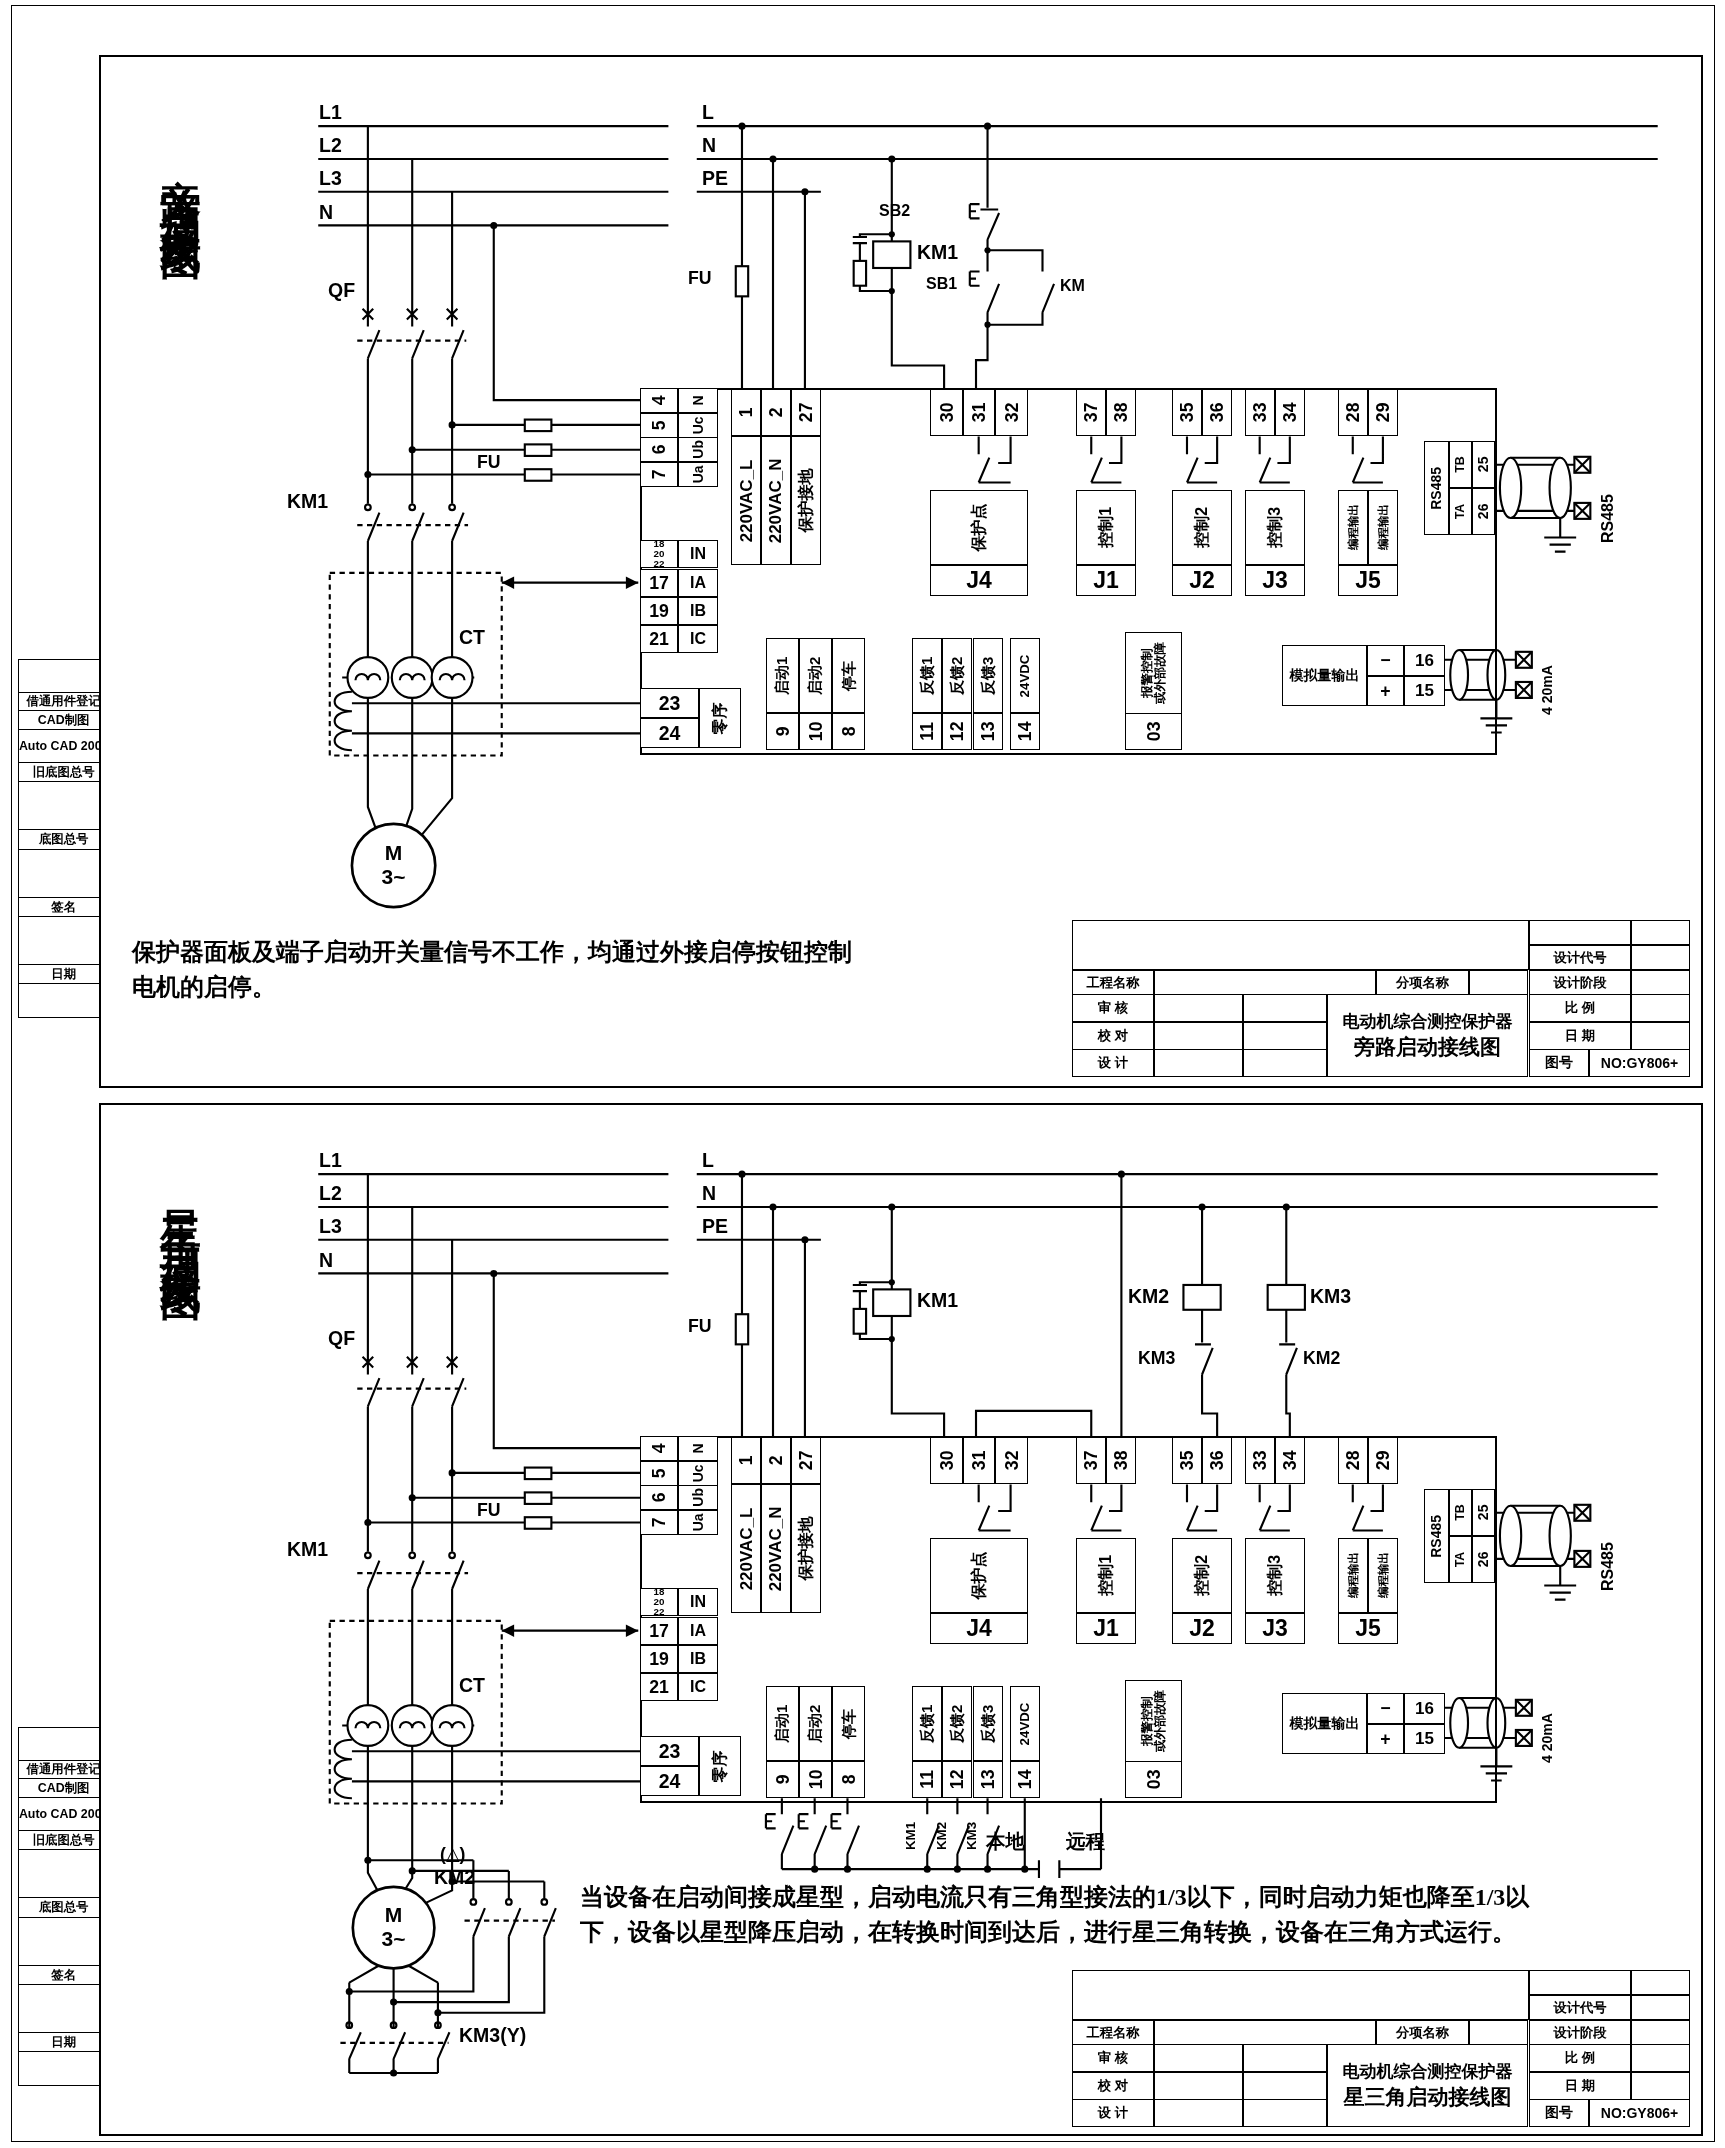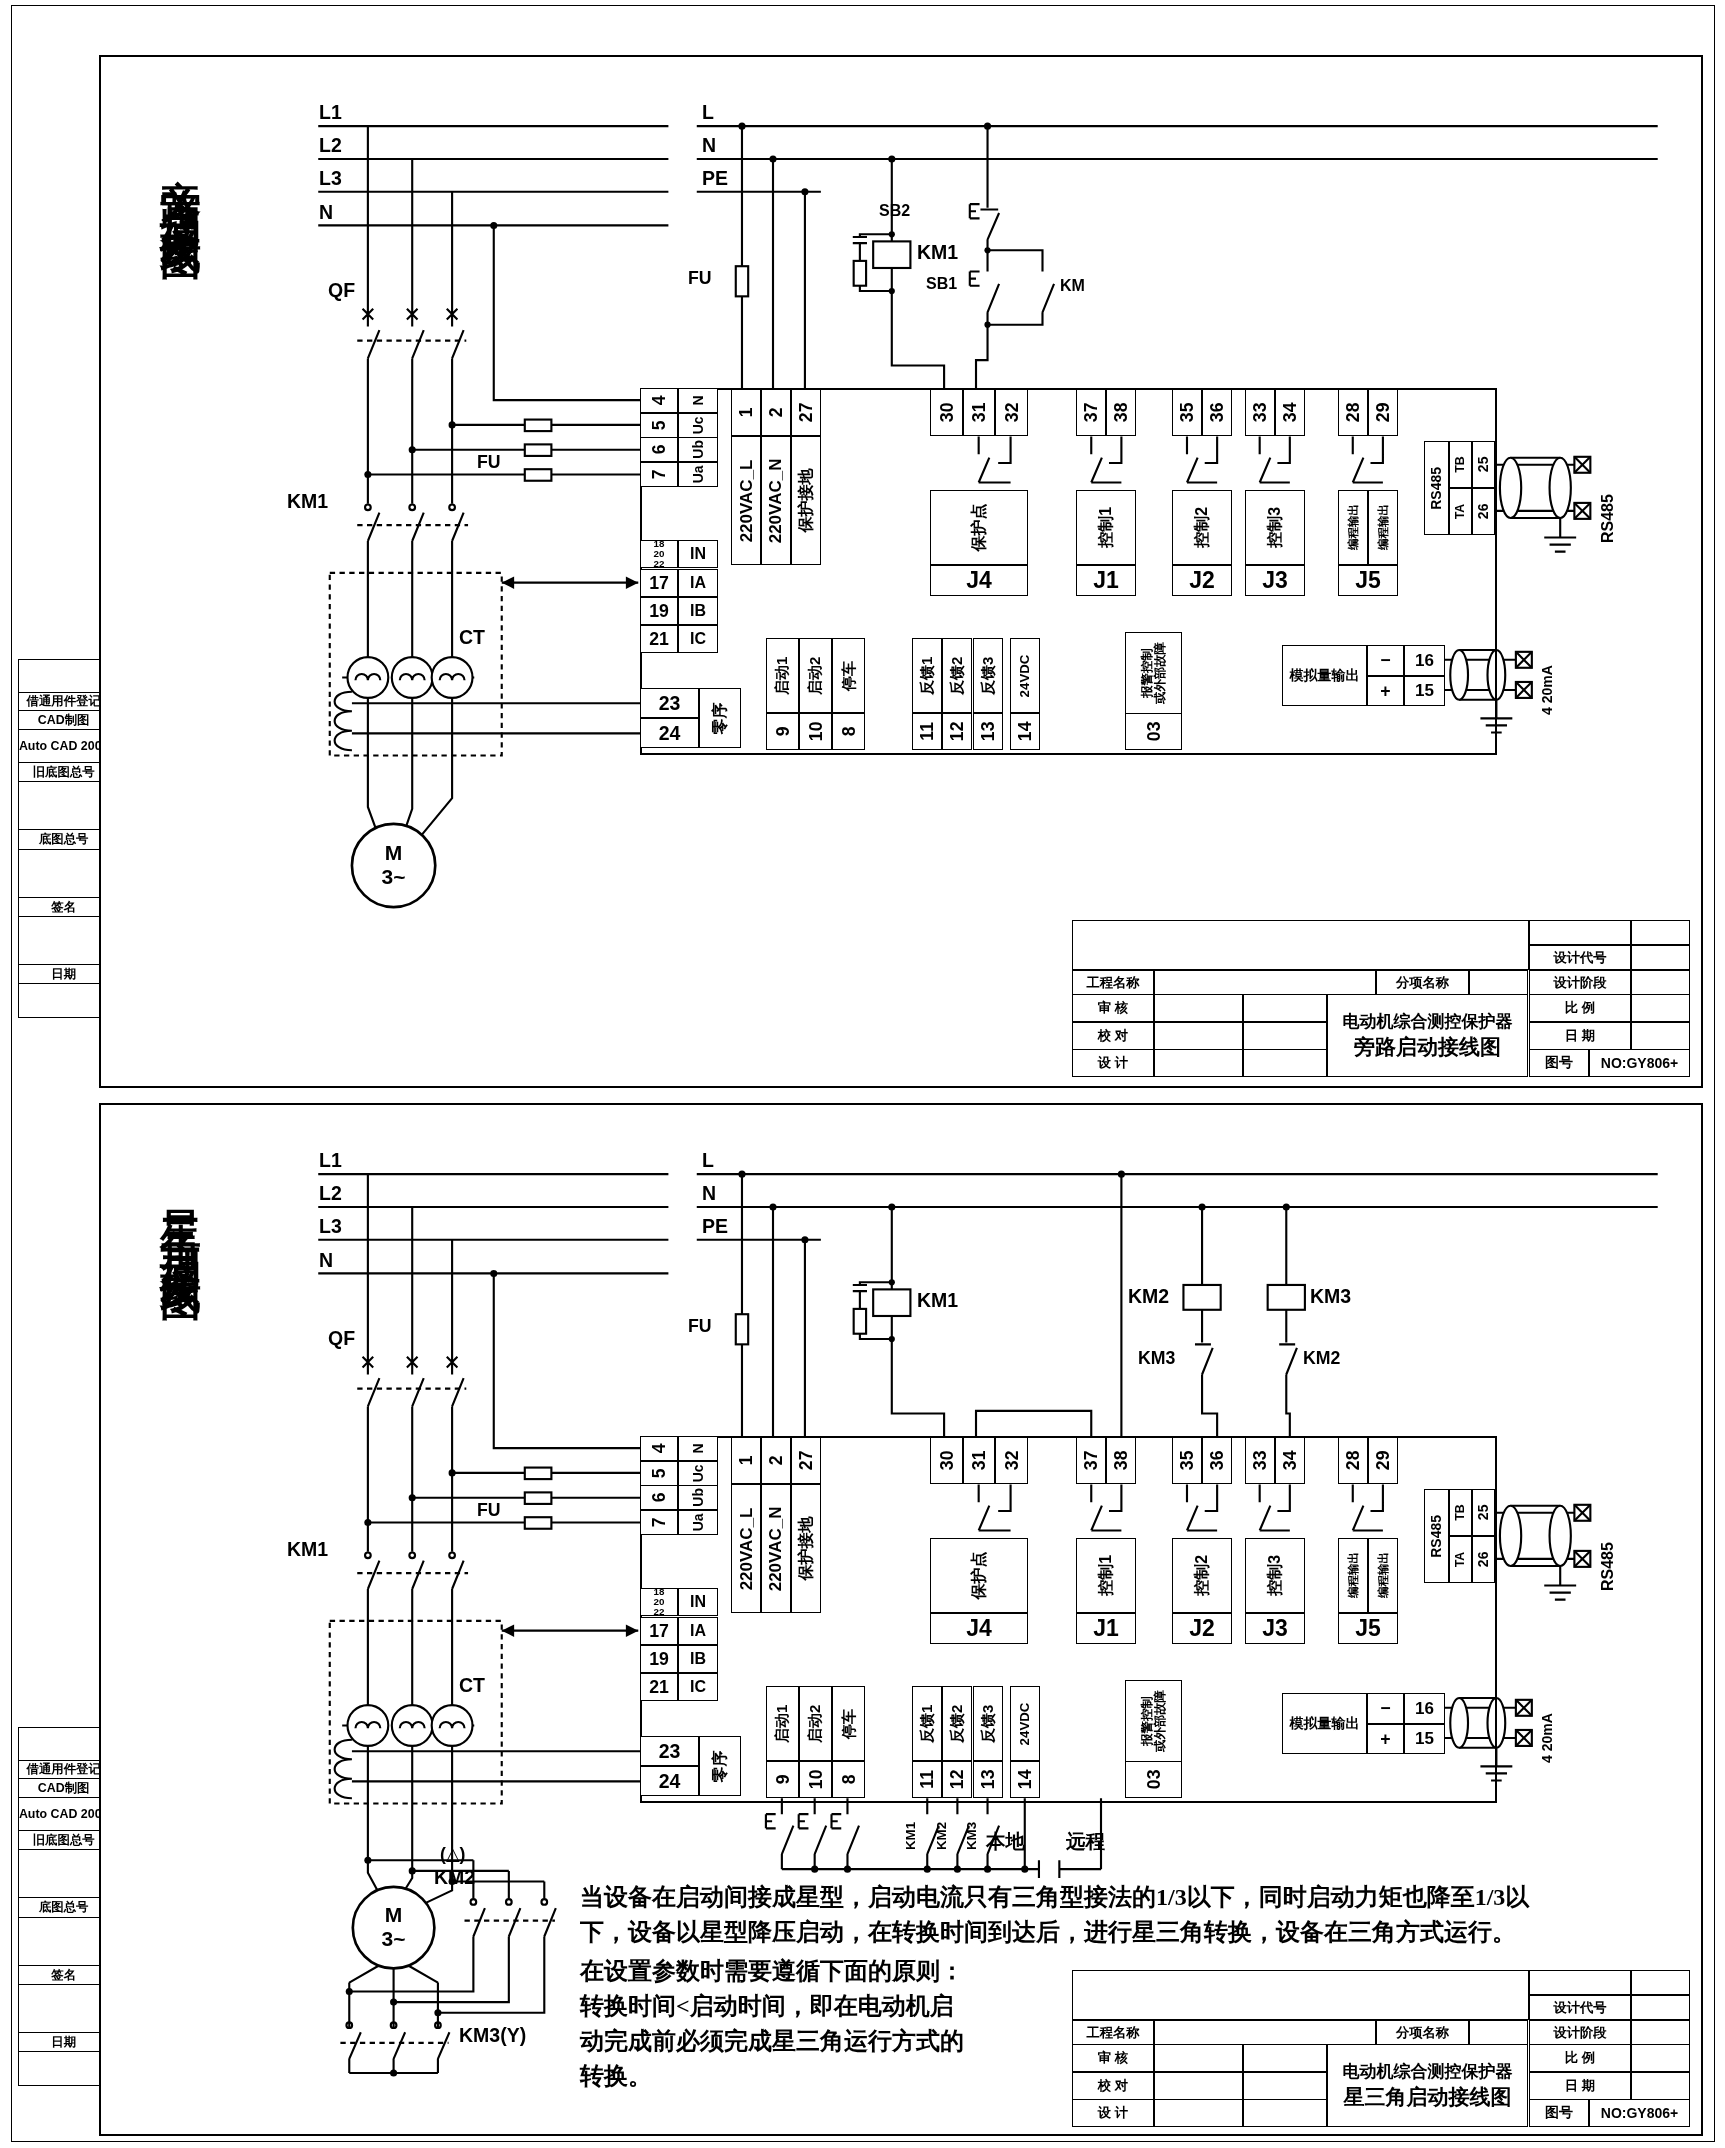--- a/index.html
+++ b/index.html
@@ -346,20 +346,22 @@
         <i>03</i>
       </div>
 
   <div class="c f16" style="left:1181px;top:588px;width:85px;height:61px;">模拟量输出</div>
   <div class="c f20" style="left:1266px;top:588px;width:37px;height:31px;">−</div>
   <div class="c f19" style="left:1303px;top:588px;width:41px;height:31px;">16</div>
   <div class="c f20" style="left:1266px;top:619px;width:37px;height:30px;">+</div>
   <div class="c f19" style="left:1303px;top:619px;width:41px;height:30px;">15</div>
   <div class="vlab f16" style="left:1438px;top:658px;">4 20mA</div>
 
+  <div class="note" style="left:31px;top:878px;width:896px;">保护器面板及端子启动开关量信号不工作，均通过外接启停按钮控制
+电机的启停。</div>
 
   <div class="tblock" style="left:971px;top:863px;">
     <div class="tb" style="left:0;top:0;width:457px;height:50px;"></div>
     <div class="tb f15" style="left:0;top:50px;width:82px;height:25px;">工程名称</div>
     <div class="tb" style="left:82px;top:50px;width:222px;height:25px;"></div>
     <div class="tb f15" style="left:304px;top:50px;width:93px;height:25px;">分项名称</div>
     <div class="tb" style="left:397px;top:50px;width:59px;height:25px;"></div>
     <div class="tb f15" style="left:0;top:74px;width:82px;height:27.5px;">审    核</div>
     <div class="tb" style="left:82px;top:74px;width:89px;height:27.5px;"></div>
     <div class="tb" style="left:171px;top:74px;width:84px;height:27.5px;"></div>
@@ -720,24 +722,20 @@
 
   <div class="c f16" style="left:1181px;top:588px;width:85px;height:61px;">模拟量输出</div>
   <div class="c f20" style="left:1266px;top:588px;width:37px;height:31px;">−</div>
   <div class="c f19" style="left:1303px;top:588px;width:41px;height:31px;">16</div>
   <div class="c f20" style="left:1266px;top:619px;width:37px;height:30px;">+</div>
   <div class="c f19" style="left:1303px;top:619px;width:41px;height:30px;">15</div>
   <div class="vlab f16" style="left:1438px;top:658px;">4 20mA</div>
 
   <div class="note" style="left:479px;top:775px;width:1114px;">当设备在启动间接成星型，启动电流只有三角型接法的1/3以下，同时启动力矩也降至1/3以
 下，设备以星型降压启动，在转换时间到达后，进行星三角转换，设备在三角方式运行。</div>
-  <div class="note" style="left:479px;top:849px;width:489px;">在设置参数时需要遵循下面的原则：
-转换时间&lt;启动时间，即在电动机启
-动完成前必须完成星三角运行方式的
-转换。</div>
 
   <div class="tblock" style="left:971px;top:865px;">
     <div class="tb" style="left:0;top:0;width:457px;height:50px;"></div>
     <div class="tb f15" style="left:0;top:50px;width:82px;height:25px;">工程名称</div>
     <div class="tb" style="left:82px;top:50px;width:222px;height:25px;"></div>
     <div class="tb f15" style="left:304px;top:50px;width:93px;height:25px;">分项名称</div>
     <div class="tb" style="left:397px;top:50px;width:59px;height:25px;"></div>
     <div class="tb f15" style="left:0;top:74px;width:82px;height:27.5px;">审    核</div>
     <div class="tb" style="left:82px;top:74px;width:89px;height:27.5px;"></div>
     <div class="tb" style="left:171px;top:74px;width:84px;height:27.5px;"></div>

